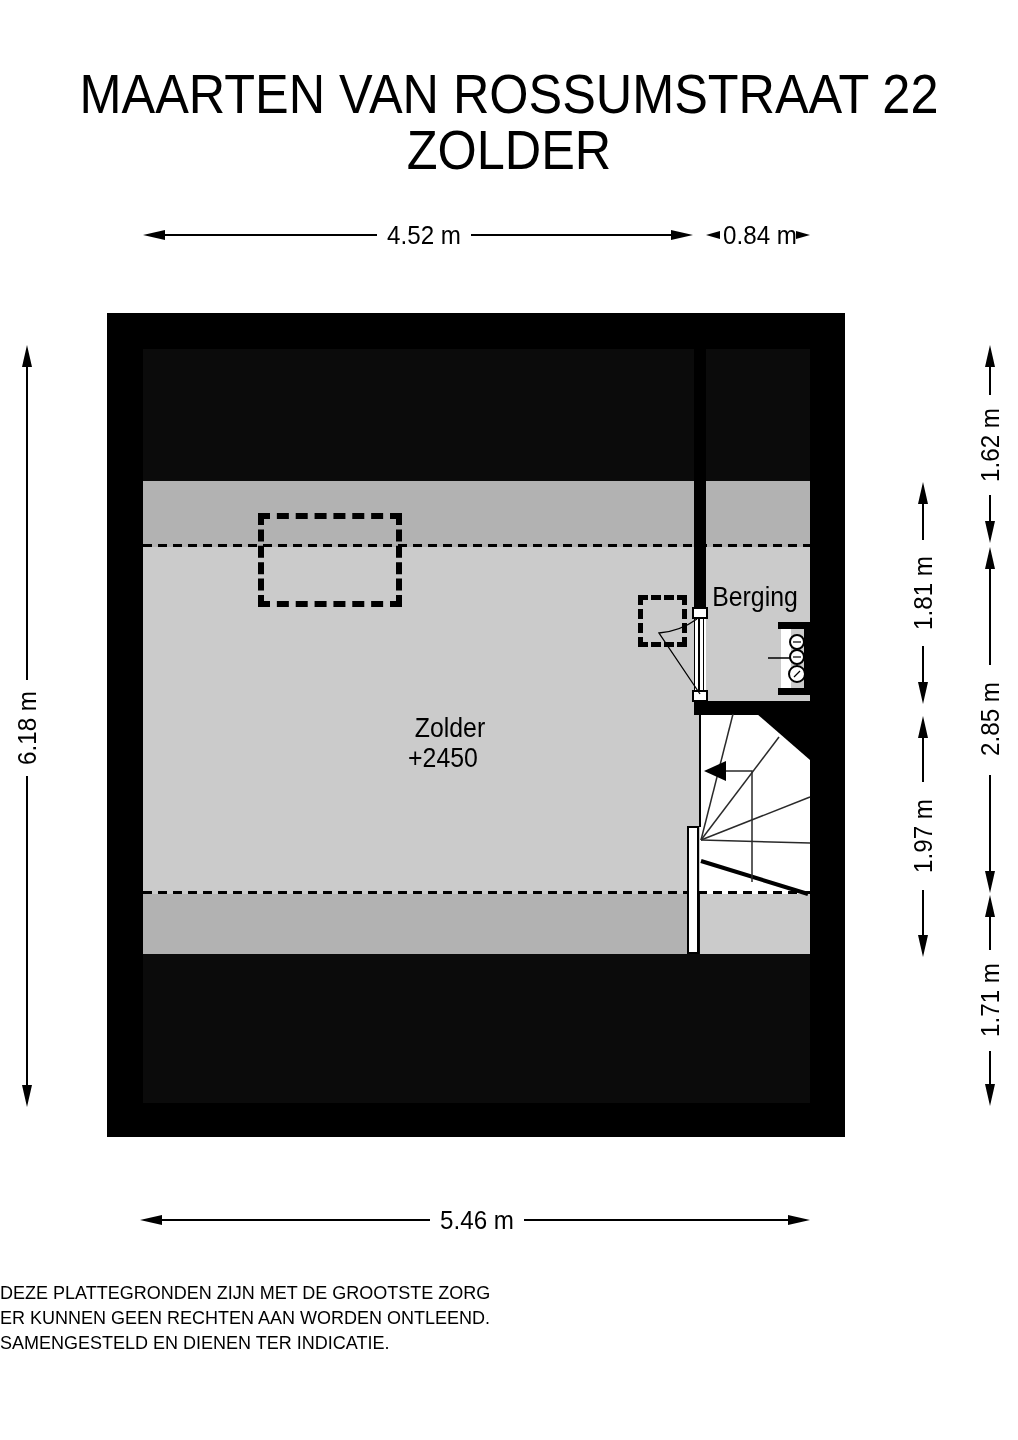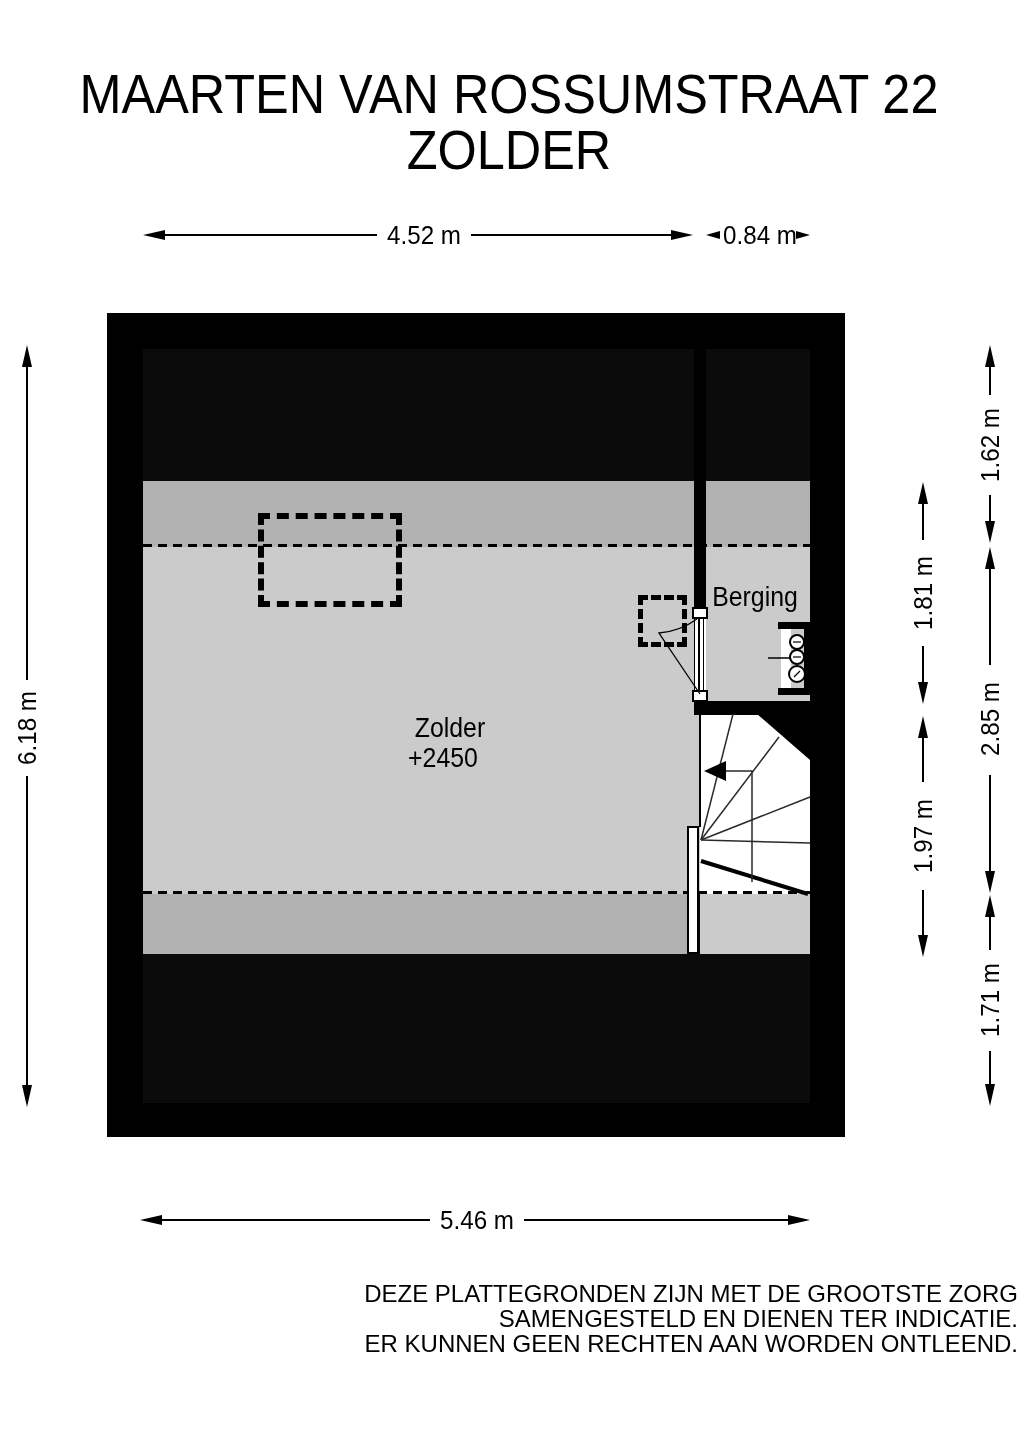--- a/index.html
+++ b/index.html
@@ -25,21 +25,21 @@
   .ah.left {border-top:5px solid transparent;border-bottom:5px solid transparent;border-right:22px solid #000;}
   .ah.right{border-top:5px solid transparent;border-bottom:5px solid transparent;border-left:22px solid #000;}
   .ah.up   {border-left:5px solid transparent;border-right:5px solid transparent;border-bottom:22px solid #000;}
   .ah.down {border-left:5px solid transparent;border-right:5px solid transparent;border-top:22px solid #000;}
   .ah.sleft {border-top:4px solid transparent;border-bottom:4px solid transparent;border-right:14px solid #000;}
   .ah.sright{border-top:4px solid transparent;border-bottom:4px solid transparent;border-left:14px solid #000;}
   .dimlabel{position:absolute;width:100px;height:26px;text-align:center;font-size:26px;line-height:26px;
             transform:scaleX(0.93);transform-origin:center;white-space:nowrap;}
   .dimlabel.rot{transform:rotate(-90deg) scaleX(0.93);}
   
-  .footer{left:0;top:1281px;width:1018px;text-align:right;font-size:24px;line-height:25px;}
+  .footer{left:0;top:1281px;width:1018px;text-align:left;font-size:18px;line-height:25px;}
 </style>
 </head>
 <body>
 
 <div id="canvas">
 
   <div class="abs title">
     <div>MAARTEN VAN ROSSUMSTRAAT 22</div>
     <div>ZOLDER</div>
   </div>
@@ -155,17 +155,17 @@
   <div class="ah down abs" style="left:918px;top:682px;"></div>
 
   <div class="ah up abs" style="left:918px;top:716px;"></div>
   <div class="vline" style="left:922px;top:738px;height:44px;"></div>
   <div class="dimlabel rot" style="left:873px;top:823px;">1.97 m</div>
   <div class="vline" style="left:922px;top:890px;height:45px;"></div>
   <div class="ah down abs" style="left:918px;top:935px;"></div>
 
   <div class="abs footer">
     <div>DEZE PLATTEGRONDEN ZIJN MET DE GROOTSTE ZORG</div>
+    <div>ER KUNNEN GEEN RECHTEN AAN WORDEN ONTLEEND.</div>
     <div>SAMENGESTELD EN DIENEN TER INDICATIE.</div>
-    <div>ER KUNNEN GEEN RECHTEN AAN WORDEN ONTLEEND.</div>
   </div>
 
 </div>
 
 </body></html>

